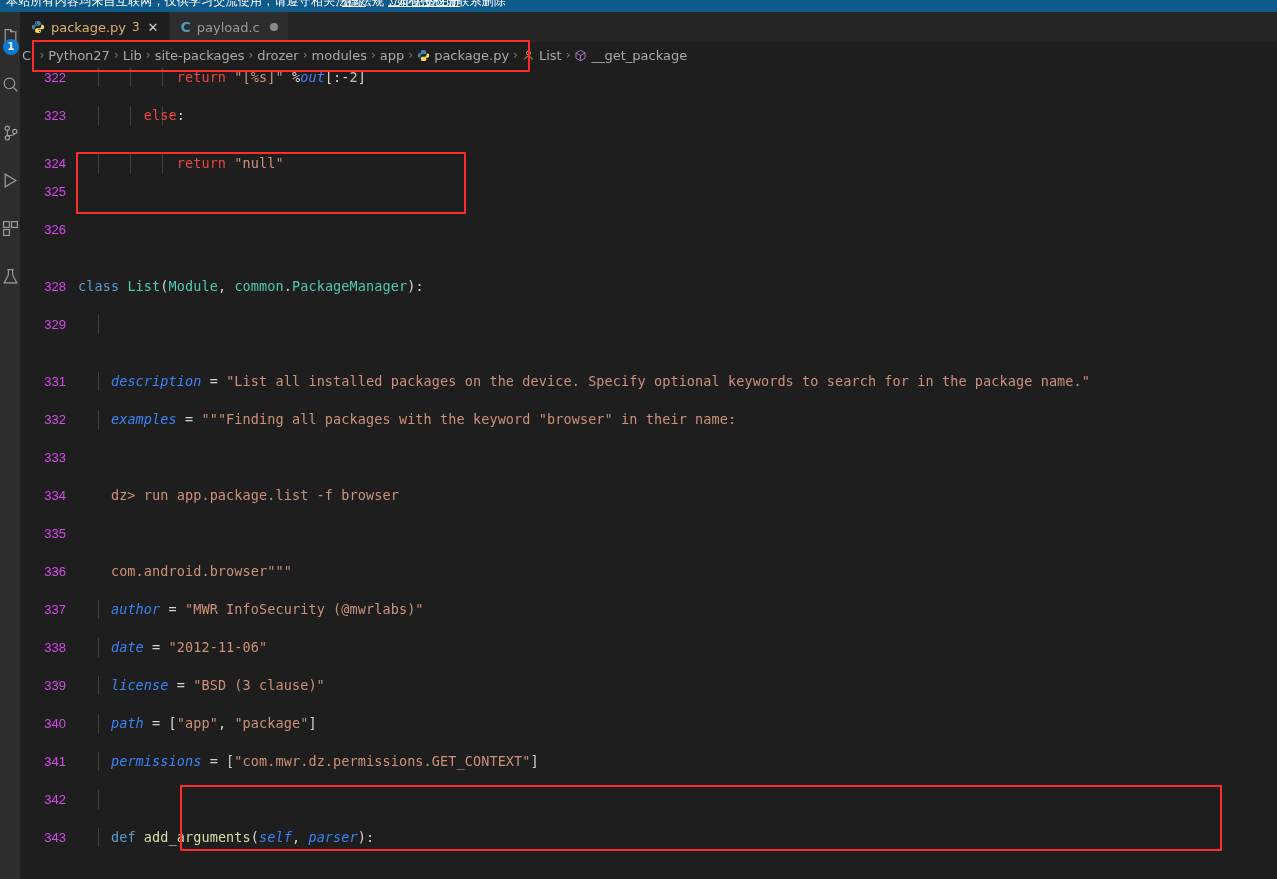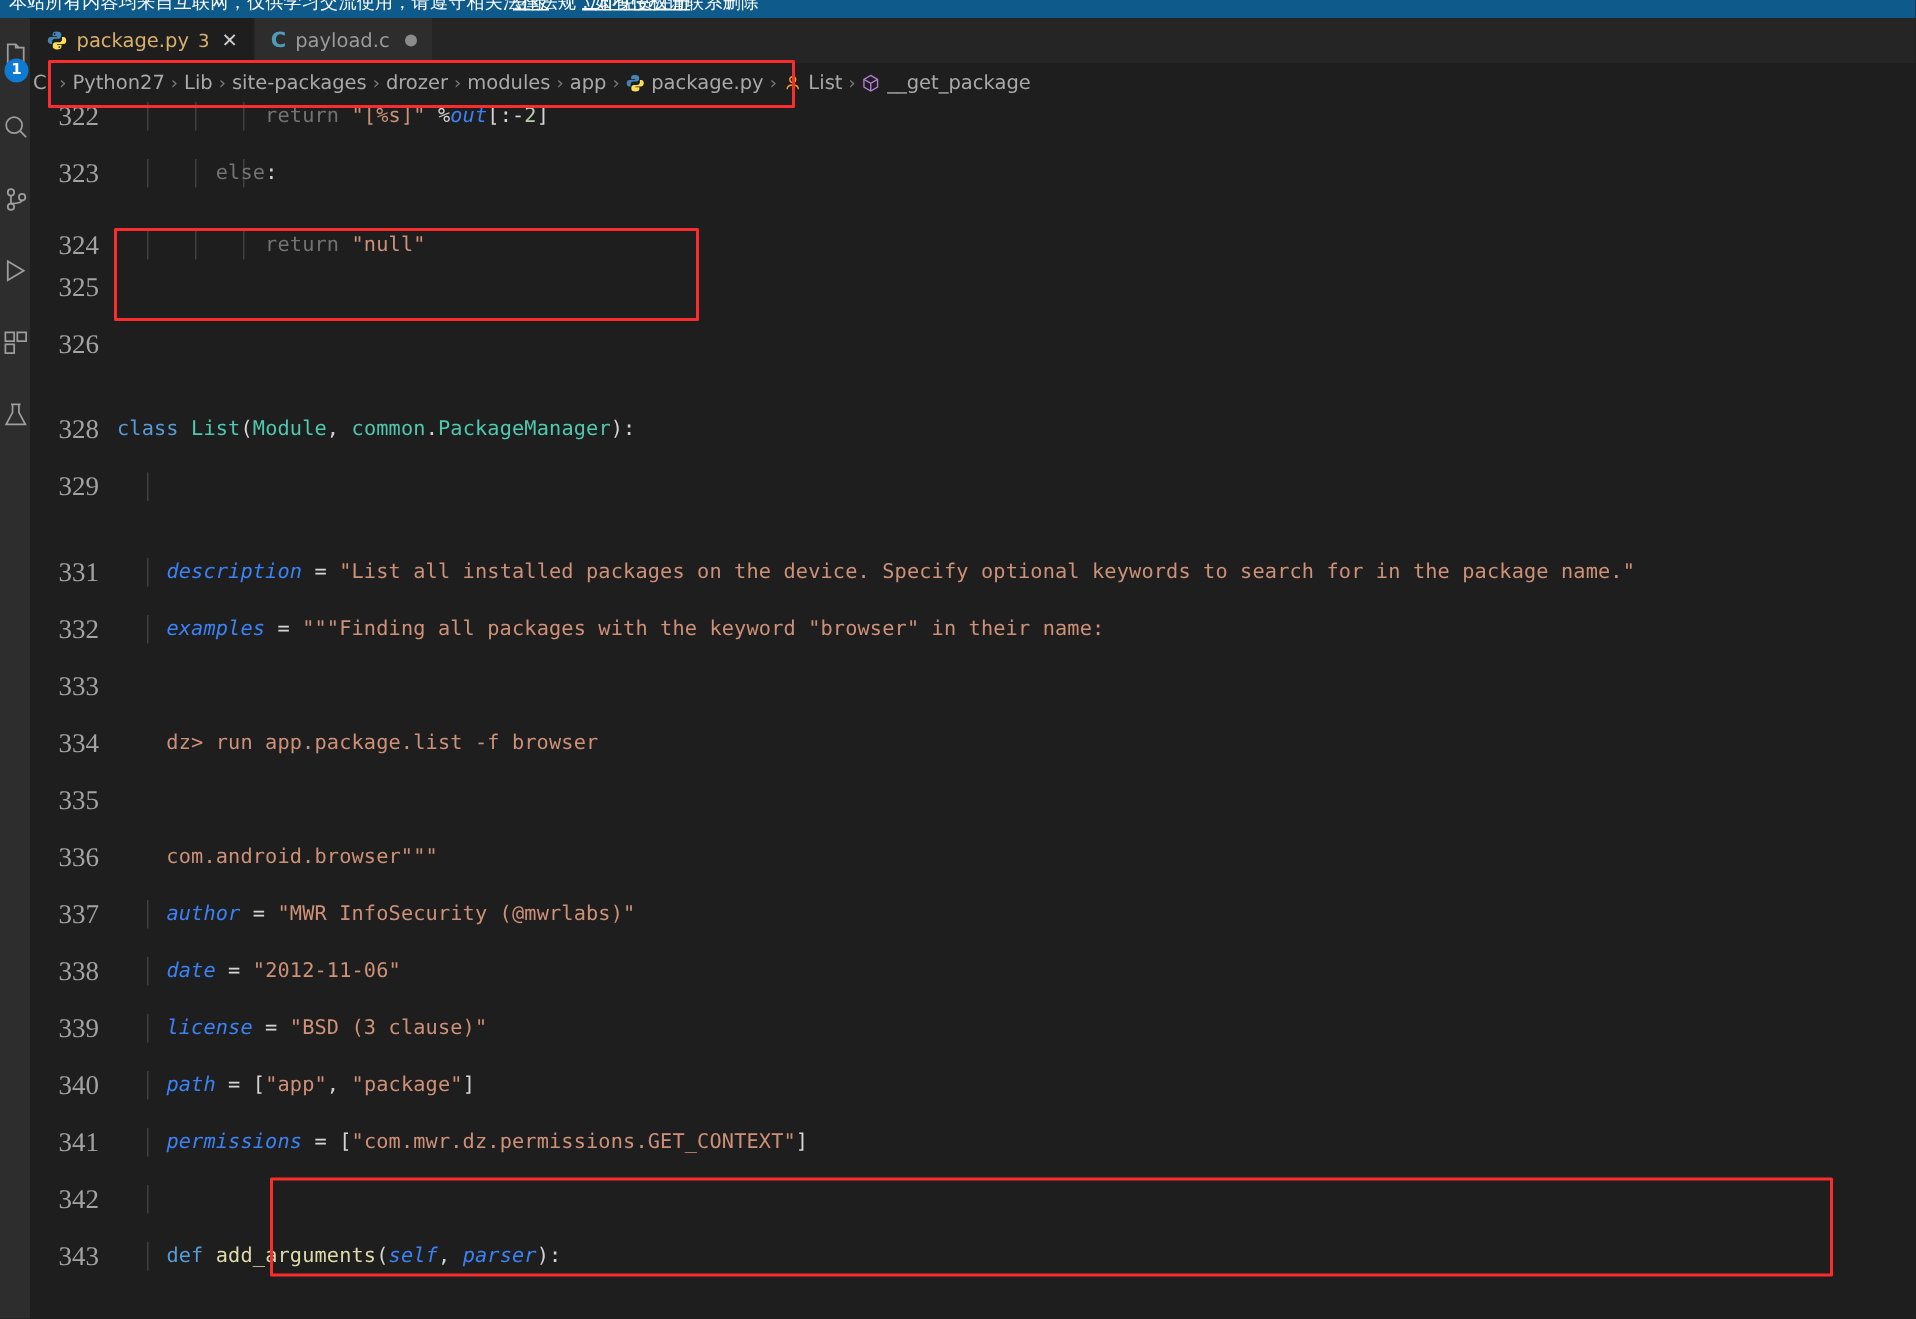--- a/index.html
+++ b/index.html
@@ -86,33 +86,33 @@
   #breadcrumb .cico{ display:flex; align-items:center; }
 
   
   #code{
     position:absolute; left:0; top:56px; width:1257px; height:811px;
     background:#1e1e1e; overflow:hidden;
   }
   .row{ position:relative; height:19px; line-height:19px; white-space:nowrap; }
   .ln{
     position:absolute; left:0; top:0; width:46px; text-align:right;
-    color:#a3a3a3; font-size:18px; font-family:Liberation Serif, serif;
+    color:#d946ef; font-size:13px; font-family:Liberation Sans, sans-serif;
   }
   .src{
     position:absolute; left:58px; top:0;
     font-size:13.5px; font-family:"DejaVu Sans Mono", monospace;
     color:#d4d4d4; letter-spacing:.1px;
   }
   
   .g{ position:absolute; top:0; width:1px; height:19px; background:#404040; }
 
   
   .kw{ color:#569cd6; }      
-  .kw2{ color:#737373; }     
+  .kw2{ color:#ef4444; }     
   .cls{ color:#4ec9b0; }     
   .fn{ color:#dcdcaa; }      
   .var{ color:#3b82f6;font-style:italic; }     
   .str{ color:#ce9178; }     
   .num{ color:#b5cea8; }     
   .pn{ color:#d4d4d4; }
 
   
   .annot{
     position:absolute; border:2px solid #fb2c2c; pointer-events:none;

